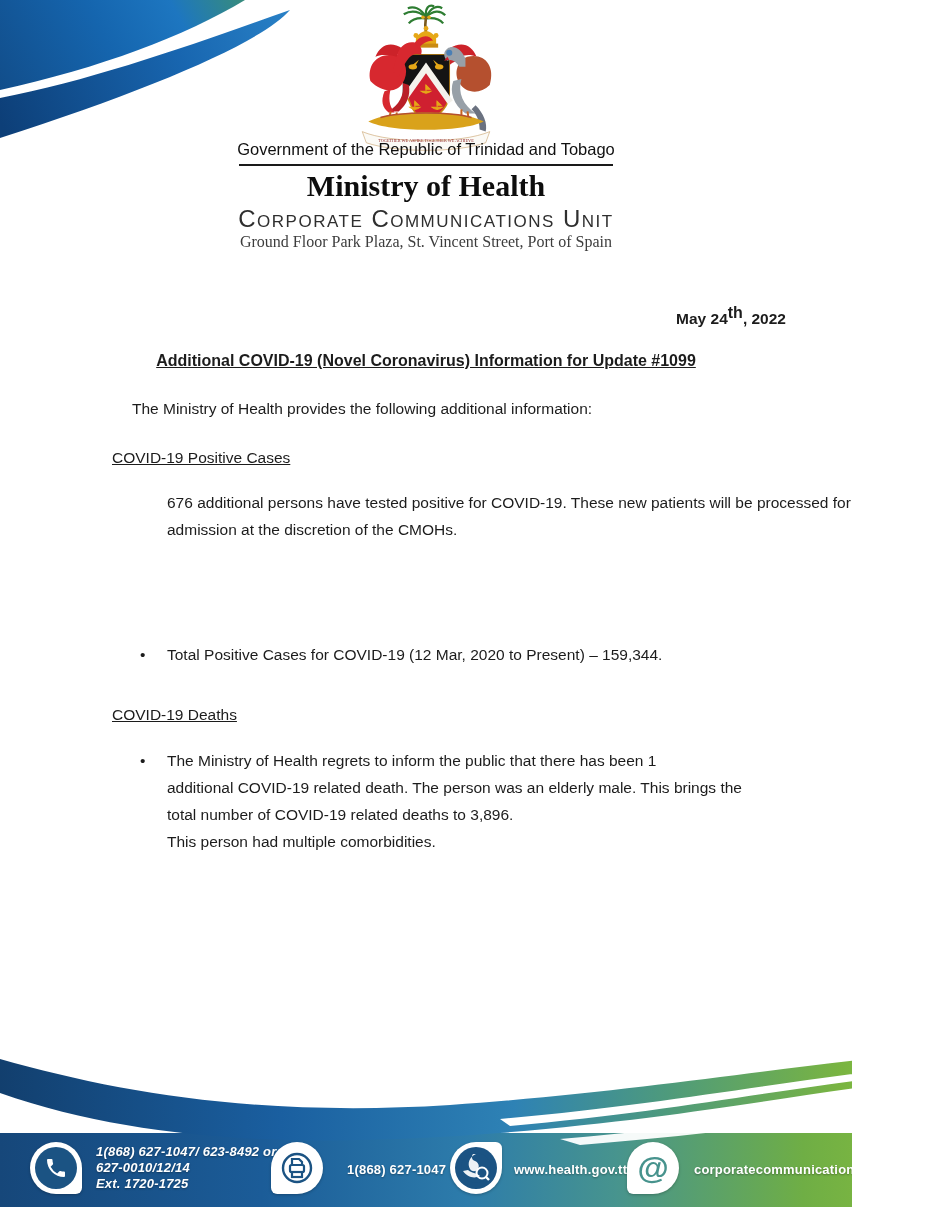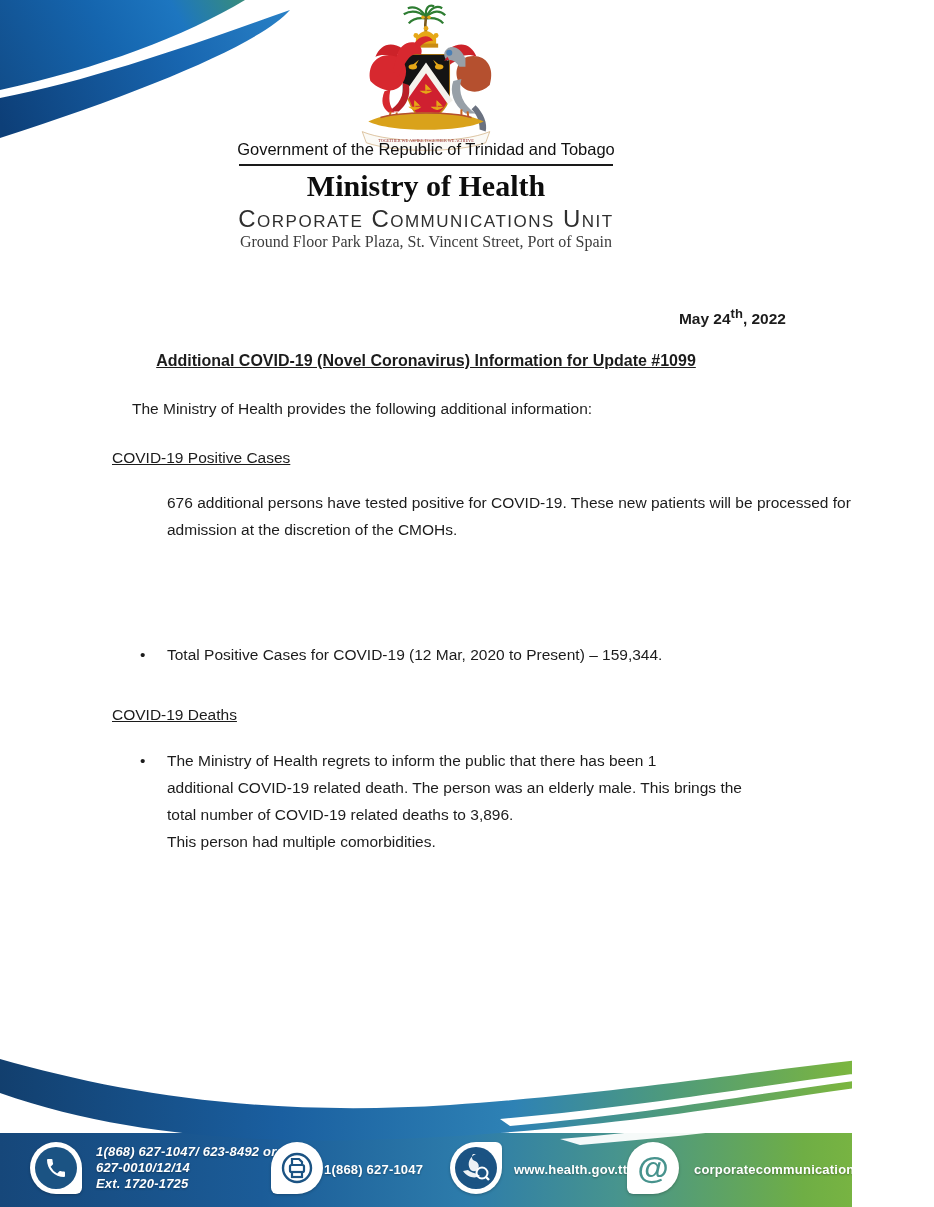--- a/index.html
+++ b/index.html
@@ -25,21 +25,21 @@
   .doc-title{position:absolute;top:352px;left:0;right:0;text-align:center;
              font-weight:bold;font-size:16px;text-decoration:underline;}
   .intro{position:absolute;top:400px;left:112px;font-size:15.5px;margin-left:20px;}
   .sec-head{position:absolute;left:112px;font-size:15.5px;text-decoration:underline;}
   .para{position:absolute;left:167px;width:708px;font-size:15.5px;line-height:27px;}
   .bullet{position:absolute;left:140px;width:732px;font-size:15.5px;line-height:27px;}
   .bullet .bm{display:inline-block;width:27px;}
   .bullet2{position:absolute;left:140px;width:740px;font-size:15.5px;line-height:27px;}
   .bullet2 .bm{position:absolute;left:0;top:0;}
   .bullet2 .lines{margin-left:27px;}
-  .sup{vertical-align:super;font-size:13px;line-height:0;}
+  .sup{vertical-align:super;font-size:16px;line-height:0;}
   b{font-weight:bold;}
   
   .footwave{position:absolute;left:0;top:1053px;}
   .footbar{position:absolute;left:0;top:1133px;width:934px;height:74px;}
   .blob{position:absolute;width:52px;height:52px;background:#fff;
         display:flex;align-items:center;justify-content:center;
         box-shadow:0 1px 3px rgba(0,0,0,0.25);}
   .blob.bl{border-radius:50% 50% 50% 12%;}
   .blob.br{border-radius:50% 50% 12% 50%;}
   .blob.tr{border-radius:50% 12% 50% 50%;}
@@ -237,21 +237,21 @@
     <div class="blob bl" style="left:271px;top:9px;">
       <div>
         <svg width="34" height="34" viewBox="0 0 34 34" fill="none" stroke="#1b5383" stroke-width="2.2">
           <circle cx="17" cy="17" r="14" stroke-width="2.4"></circle>
           <path d="M12,14 L12,8 L19,8 L22,11 L22,14"></path>
           <rect x="10" y="14" width="14" height="7" rx="1.5"></rect>
           <rect x="12" y="21" width="10" height="5"></rect>
         </svg>
       </div>
     </div>
-    <div class="ftext" style="left:324px;top:29px;">1(868) 627-1047</div>
+    <div class="ftext" style="left:347px;top:29px;">1(868) 627-1047</div>
 
     <div class="blob tr" style="left:450px;top:9px;">
       <div class="icircle">
         <svg width="34" height="34" viewBox="0 0 34 34">
           <circle cx="17" cy="17" r="15" fill="#1b5383"></circle>
           <path d="M17,3 C10,6 8,13 11,18 C13,21 17,21 19,18 C21,15 19,11 16,10 C13,9 12,6 14,3 Z" fill="#ffffff" opacity="0.92"></path>
           <path d="M4,20 C8,26 15,28 21,25 C18,22 12,22 9,19 Z" fill="#ffffff" opacity="0.92"></path>
           <circle cx="23" cy="22" r="5.5" fill="none" stroke="#ffffff" stroke-width="2"></circle>
           <line x1="27" y1="26" x2="30" y2="29" stroke="#ffffff" stroke-width="2.4"></line>
         </svg>

